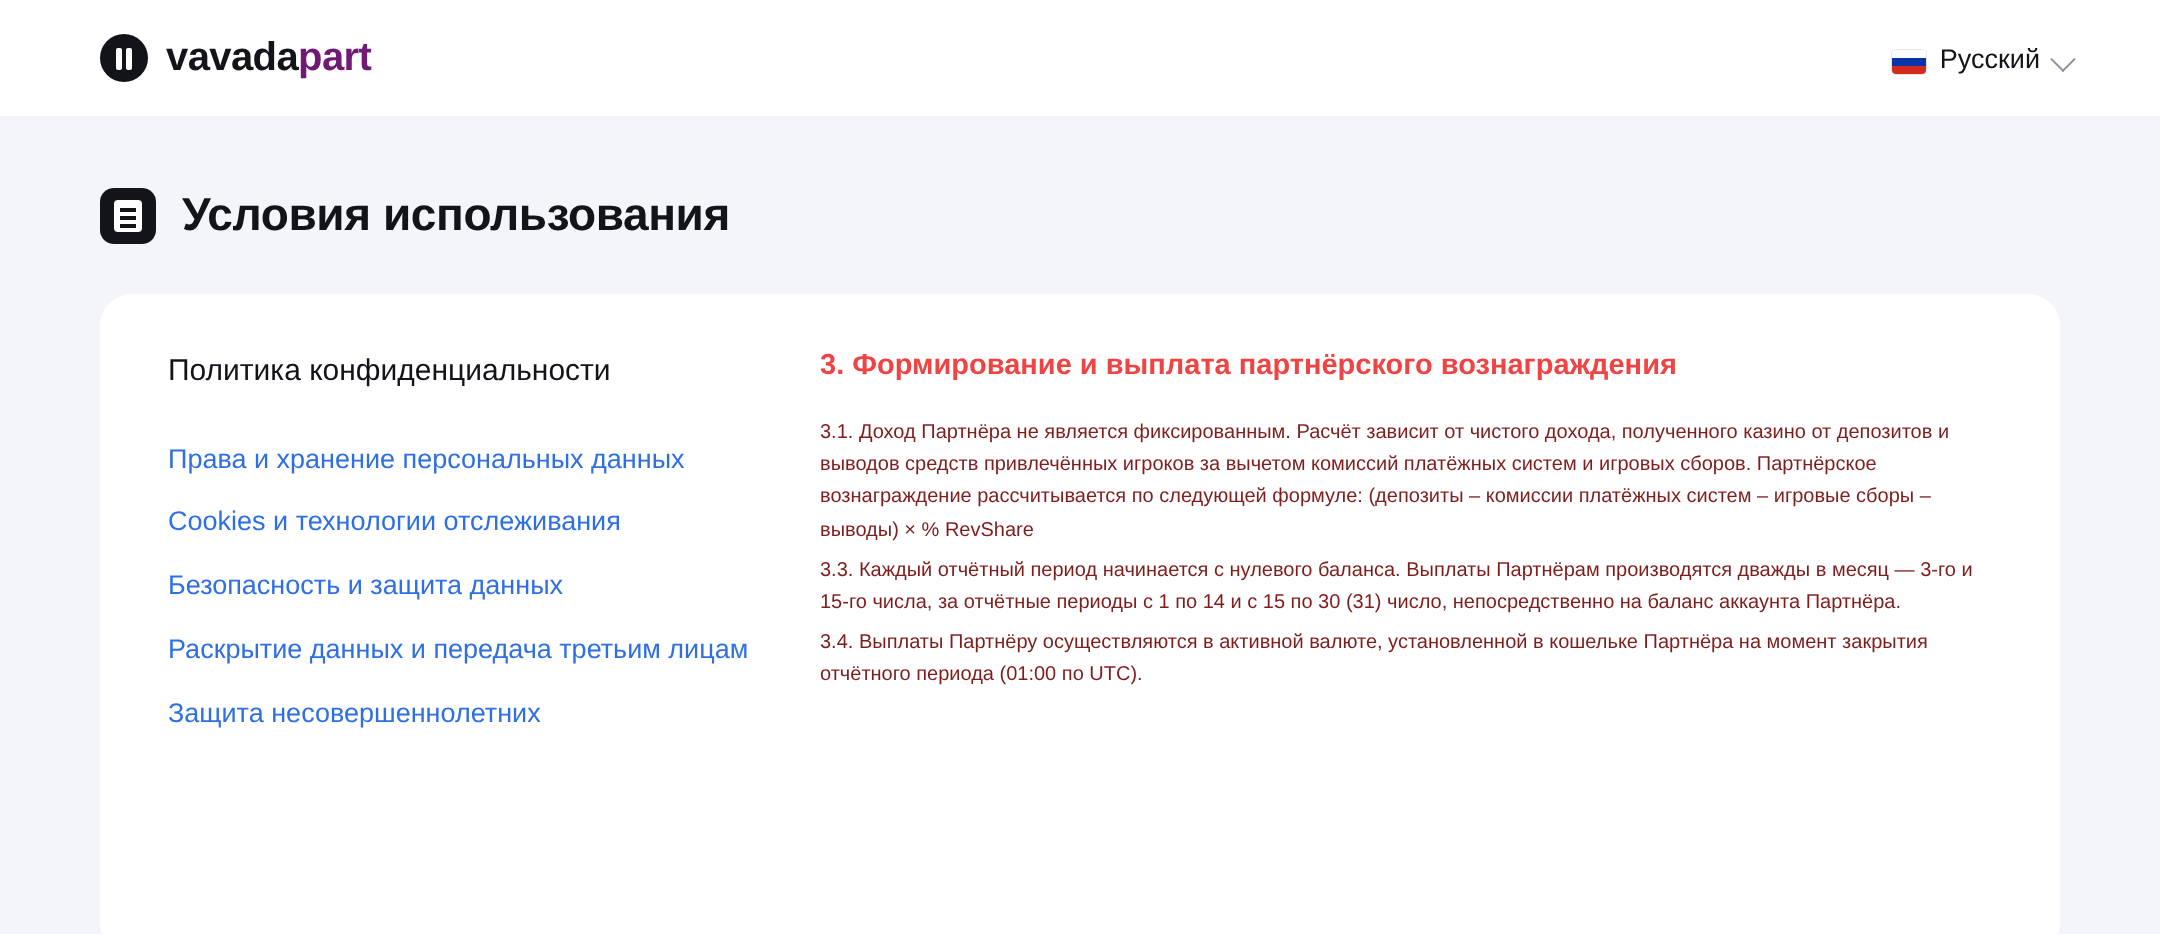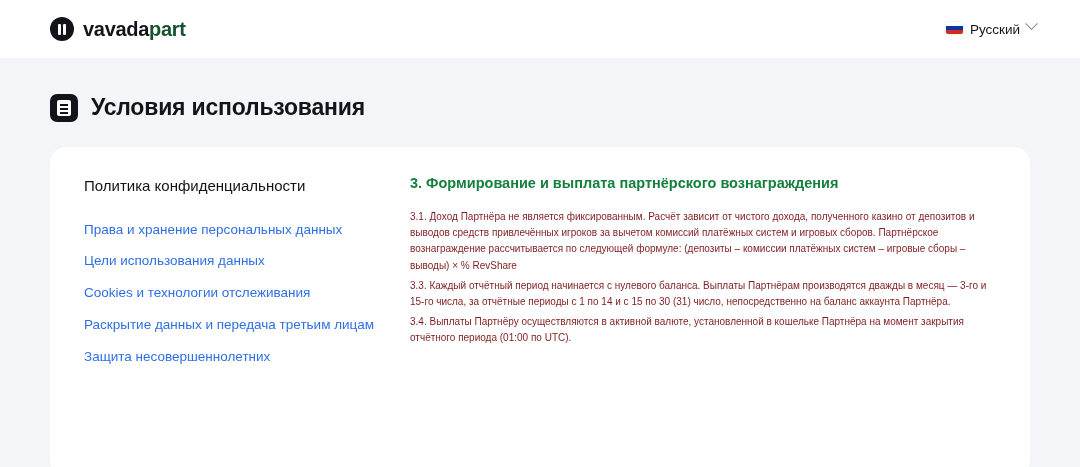--- a/index.html
+++ b/index.html
@@ -49,25 +49,25 @@
     background: #ffffff;
     border-radius: 1px;
   }
   .brand-text {
     font-size: 20px;
     font-weight: bold;
     letter-spacing: -0.3px;
     color: #13141a;
     line-height: 1;
   }
-  .brand-text .muted { color: #14532d; font-weight: bold; margin-top: 20px; }
+  .brand-text .muted { color: #701a75; font-weight: bold; margin-top: 20px; }
 
   .lang {
     display: flex;
-    align-items: flex-start;
+    align-items: flex-end;
     gap: 7px;
     padding: 6px 10px;
     border-radius: 8px;
     cursor: pointer;
     font-size: 13.5px;
     color: #13141a;
   }
   .flag {
     width: 17px;
     height: 12px;
@@ -162,21 +162,21 @@
 
   .content {
     flex: 1;
     padding: 28px 40px 20px 0;
     min-width: 0;
   }
   .content h2 {
     margin: 0 0 18px 0;
     font-size: 14.5px;
     font-weight: bold;
-    color: #15803d;
+    color: #ef4444;
   }
   .content p {
     margin: 0 0 4px 0;
     font-size: 10px;
     line-height: 1.62;
     color: #7f1d1d;
     max-width: 600px;
   }
 
   
@@ -219,22 +219,22 @@
   <span class="doc-icon"></span>
   <span class="page-title">Условия использования</span>
 </div>
 
 <div class="card">
 
   <div class="sidebar">
     <h3>Политика конфиденциальности</h3>
     <ul class="nav-list">
       <li>Права и хранение персональных данных</li>
-      <li>Цели использования данных</li>
       <li>Cookies и технологии отслеживания</li>
+      <li>Безопасность и защита данных</li>
       <li>Раскрытие данных и передача третьим лицам</li>
       <li>Защита несовершеннолетних</li>
 
     </ul>
   </div>
 
   <div class="content">
     <h2>3. Формирование и выплата партнёрского вознаграждения</h2>
     <p>3.1. Доход Партнёра не является фиксированным. Расчёт зависит от чистого дохода, полученного казино от депозитов и выводов средств привлечённых игроков за вычетом комиссий платёжных систем и игровых сборов. Партнёрское вознаграждение рассчитывается по следующей формуле: (депозиты – комиссии платёжных систем – игровые сборы – выводы) × % RevShare</p>
     <p>3.3. Каждый отчётный период начинается с нулевого баланса. Выплаты Партнёрам производятся дважды в месяц — 3-го и 15-го числа, за отчётные периоды с 1 по 14 и с 15 по 30 (31) число, непосредственно на баланс аккаунта Партнёра.</p>

